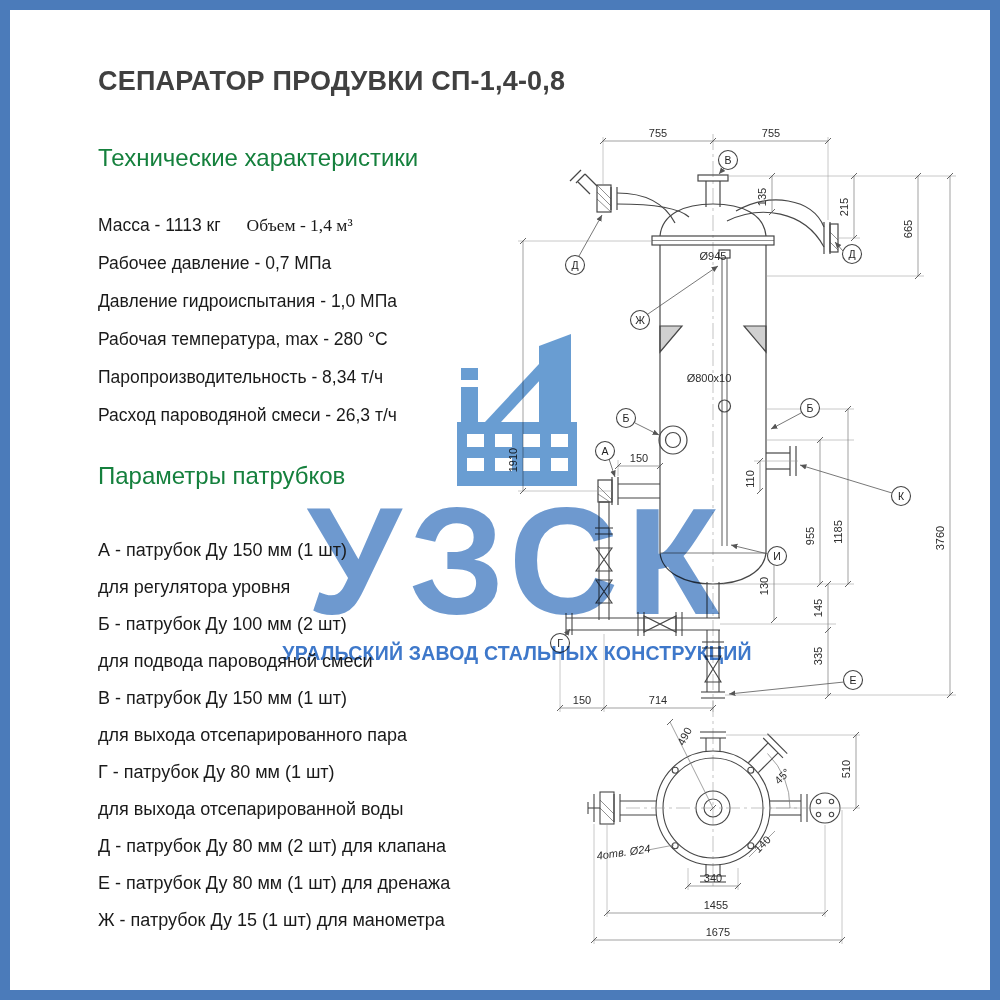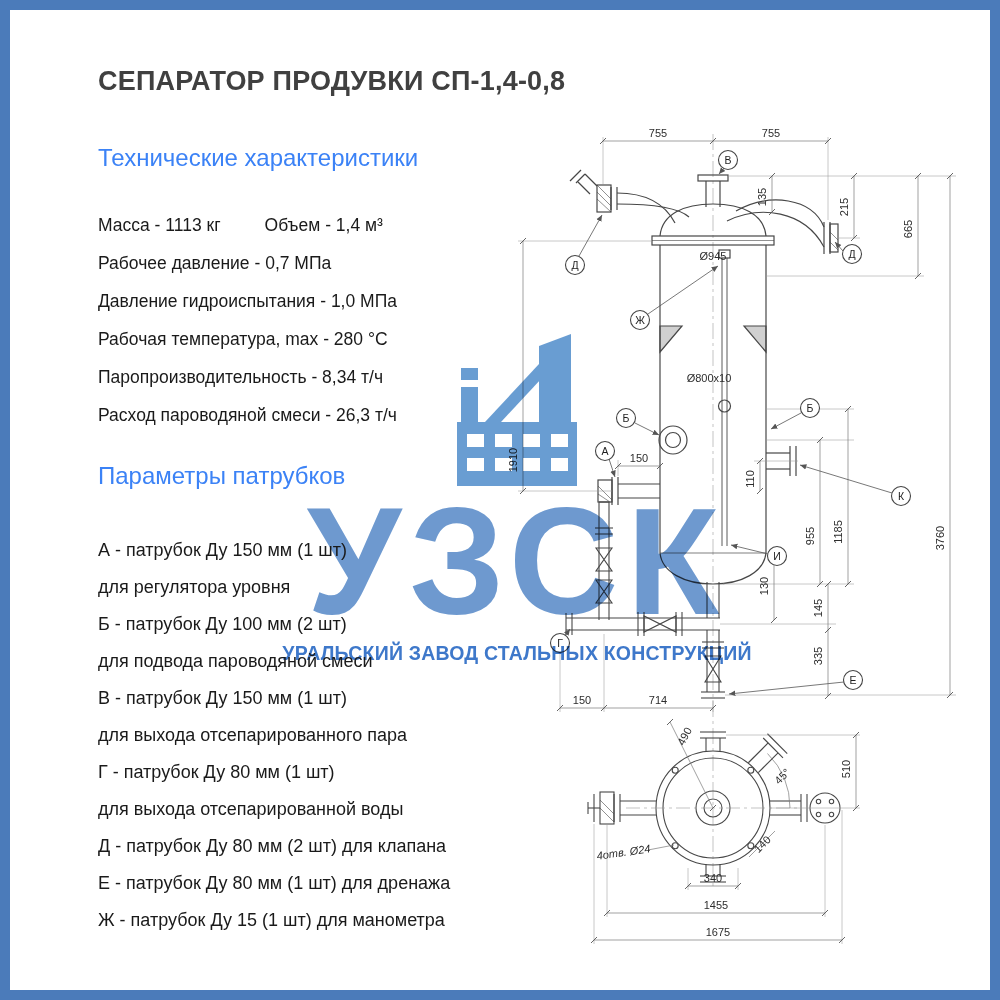--- a/index.html
+++ b/index.html
@@ -1,26 +1,26 @@
 <!DOCTYPE html>
 <html><head>
 <meta charset="utf-8">
 <style>
   * { margin:0; padding:0; box-sizing:border-box; }
   html,body { width:1000px; height:1000px; background:#ffffff; font-family:"Liberation Sans","DejaVu Sans",sans-serif; }
   .page { position:relative; width:1000px; height:1000px; background:#fff; border:10px solid #4b7bba; overflow:hidden; }
 
   .title { position:absolute; left:88px; top:56px; font-size:27px; font-weight:700; color:#404040; letter-spacing:.2px; z-index:8; }
-  .section-heading { position:absolute; left:88px; font-size:24px; font-weight:400; color:#3b82f6; z-index:8; }
+  .section-heading { position:absolute; left:88px; font-size:24px; font-weight:400; color:#15803d; z-index:8; }
   .tech-heading { top:134px; }
   .noz-heading  { top:452px; }
 
   .spec-lines { position:absolute; left:88px; top:196px; z-index:8; }
   .spec-lines .line { font-size:17.5px; color:#1a1a1a; line-height:38px; white-space:nowrap; }
-  .vol { margin-left:44px; }
+  .vol { margin-left:26px;font-family:Liberation Serif, serif; }
 
   .noz-lines { position:absolute; left:88px; top:522px; z-index:8; }
   .noz-lines .line { font-size:18px; color:#1a1a1a; line-height:37px; white-space:nowrap; }
 
   .watermark { position:absolute; left:270px; top:324px; width:474px; text-align:center; z-index:5; mix-blend-mode:multiply; pointer-events:none; }
   .wm-icon { display:block; margin:0 auto; opacity:.85; }
   .wm-logo { font-size:152px; font-weight:700; line-height:.92; color:#4a80c4; opacity:.8; letter-spacing:8px; margin-top:2px; }
   .wm-sub  { font-size:19.5px; font-weight:700; color:#2e6dc6; opacity:.92; margin-top:10px; white-space:nowrap; letter-spacing:.2px; }
 
   .drawing { position:absolute; left:488px; top:98px; z-index:2; }

